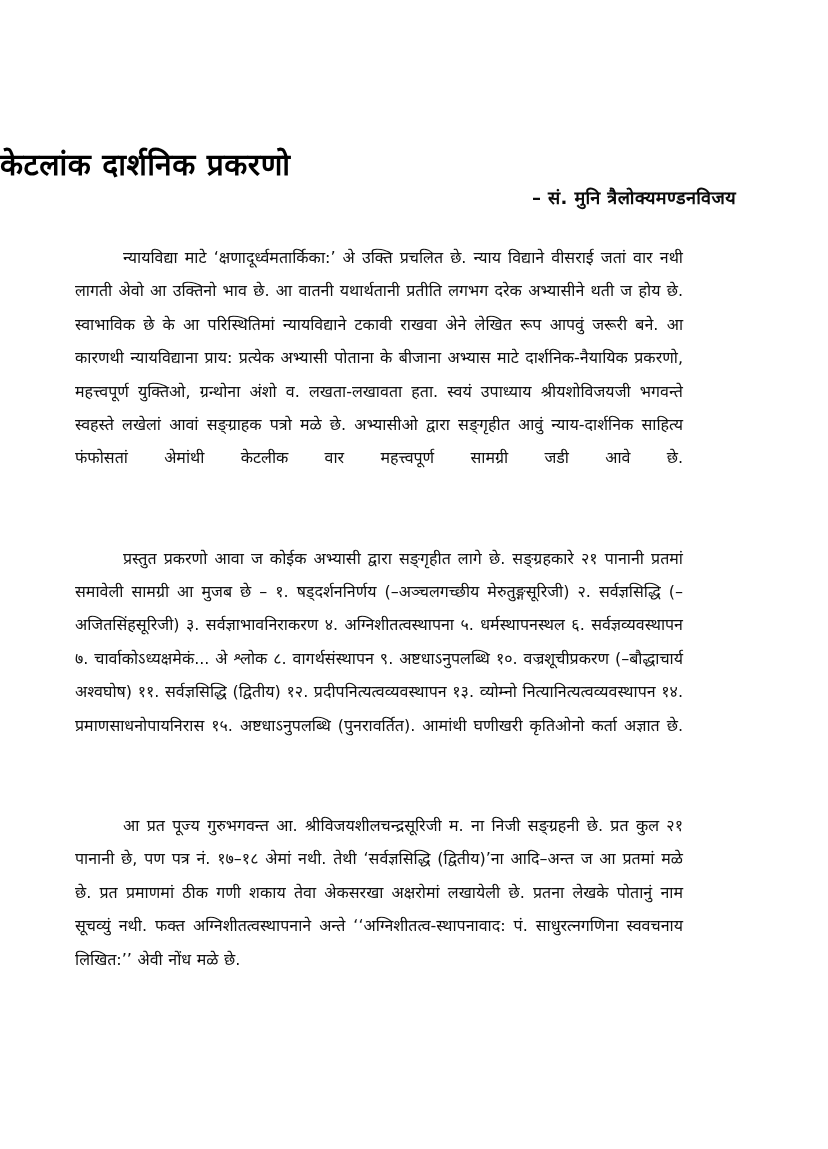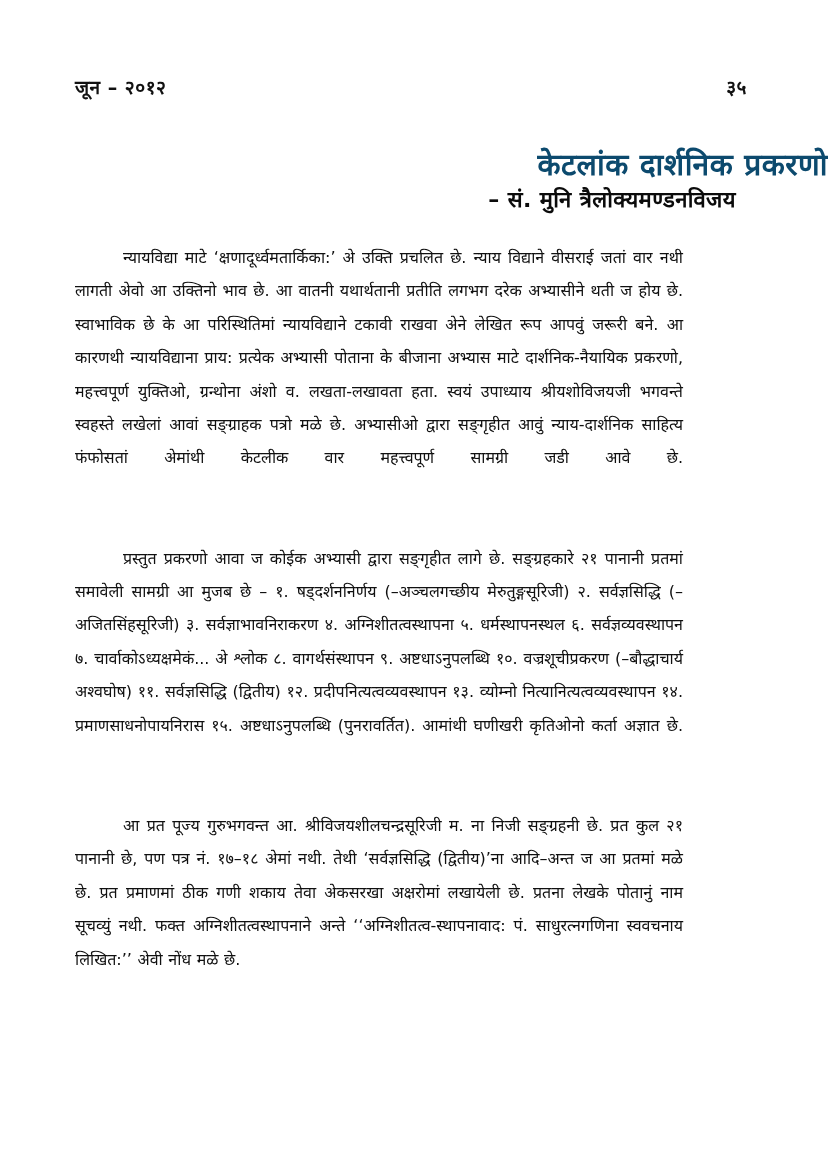--- a/index.html
+++ b/index.html
@@ -47,38 +47,38 @@
   .running-head .folio {
     padding-right: 6px;
   }
 
   
   .article-title {
     position: absolute;
     top: 126px;
     left: 0;
     width: 828px;
-    text-align: right;
+    text-align: left;
     font-family: "DejaVu Sans", sans-serif;
     font-size: 30px;
     font-weight: 700;
     letter-spacing: 0.5px;
     line-height: 1.25;
-    color: #0c4a6e;
+    color: #000000;
   }
 
   
   .byline {
     position: absolute;
     top: 186px;
     left: 75px;
     right: 92px;
     text-align: right;
     font-family: "DejaVu Sans", sans-serif;
-    font-size: 22px;
+    font-size: 18px;
     font-weight: 700;
     letter-spacing: 0.4px;
     line-height: 1.3;
     color: #0b0b0b;
   }
 
   
   .body-text {
     position: absolute;
     top: 241px;
@@ -112,24 +112,20 @@
 
   .spacer-line {
     height: 33.4px;
   }
 </style>
 </head>
 <body>
 
 <div class="page">
 
-  <div class="running-head">
-    <span class="issue-date">जून – २०१२</span>
-    <span class="folio">३५</span>
-  </div>
 
   <h1 class="article-title">केटलांक दार्शनिक प्रकरणो</h1>
 
   <div class="byline">– सं. मुनि त्रैलोक्यमण्डनविजय</div>
 
   <div class="body-text">
 
     <p class="para"><span class="indent"></span><span>न्यायविद्या माटे ‘क्षणादूर्ध्वमतार्किका:’ अे उक्ति प्रचलित छे. न्याय विद्याने वीसराई जतां वार नथी लागती अेवो आ उक्तिनो भाव छे. आ वातनी यथार्थतानी प्रतीति लगभग दरेक अभ्यासीने थती ज होय छे. स्वाभाविक छे के आ परिस्थितिमां न्यायविद्याने टकावी राखवा अेने लेखित रूप आपवुं जरूरी बने. आ कारणथी न्यायविद्याना प्राय: प्रत्येक अभ्यासी पोताना के बीजाना अभ्यास माटे दार्शनिक-नैयायिक प्रकरणो, महत्त्वपूर्ण युक्तिओ, ग्रन्थोना अंशो व. लखता-लखावता हता. स्वयं उपाध्याय श्रीयशोविजयजी भगवन्ते स्वहस्ते लखेलां आवां सङ्ग्राहक पत्रो मळे छे. अभ्यासीओ द्वारा सङ्गृहीत आवुं न्याय-दार्शनिक साहित्य फंफोसतां अेमांथी केटलीक वार महत्त्वपूर्ण सामग्री जडी आवे छे.</span></p>
 
     <div class="spacer-line"></div>

